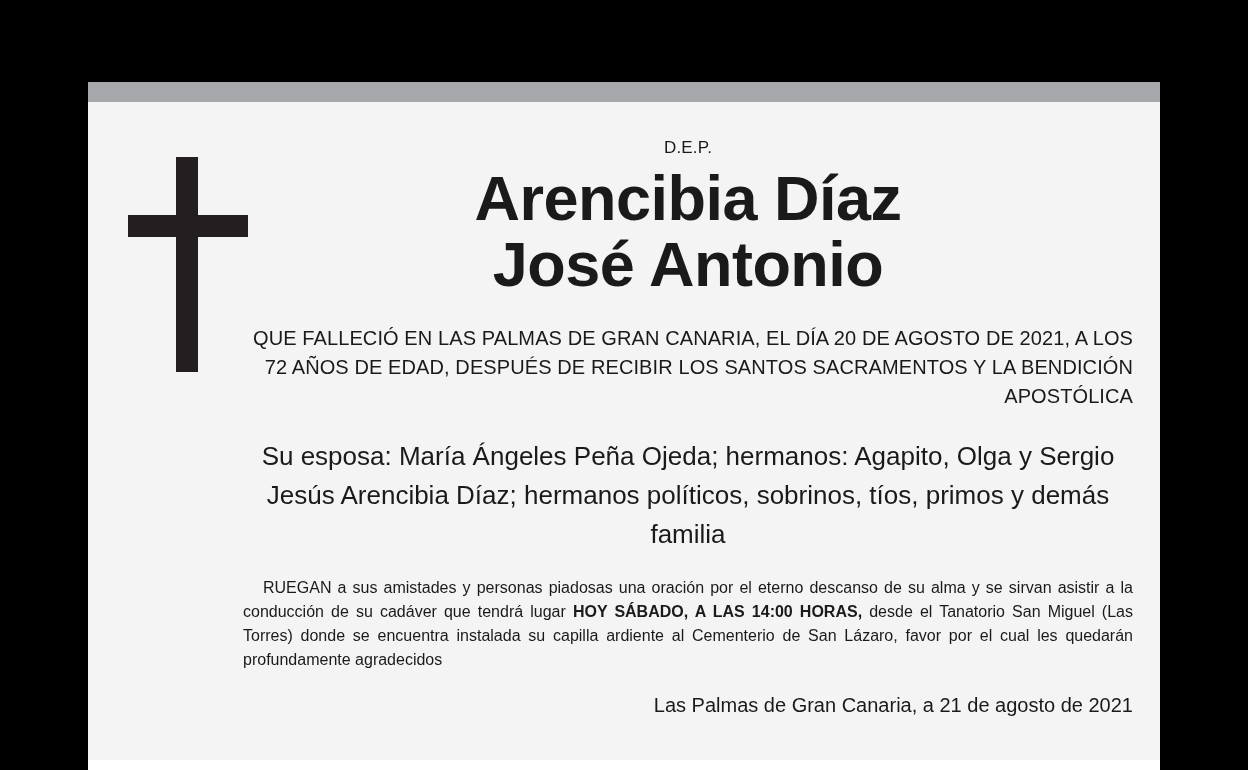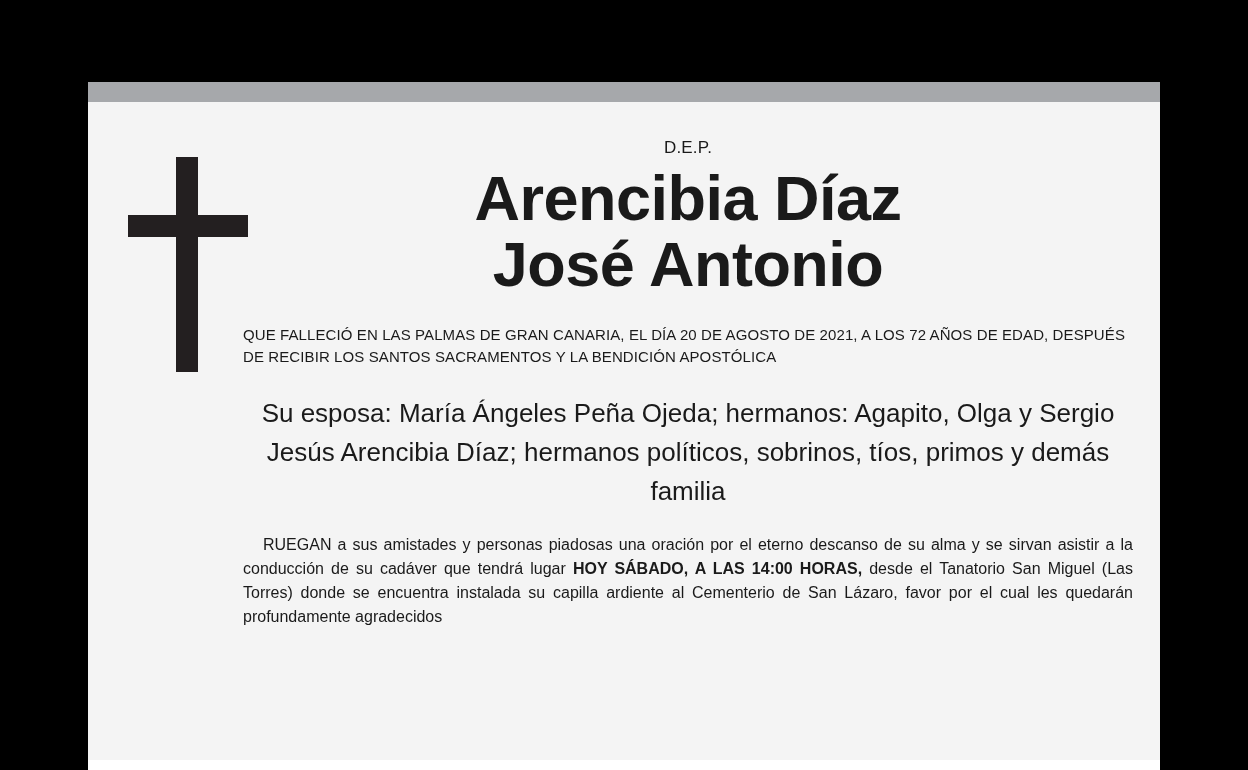--- a/index.html
+++ b/index.html
@@ -84,22 +84,22 @@
   }
   .deceased-name {
     text-align: center;
     font-size: 63px;
     font-weight: bold;
     line-height: 1.06;
     letter-spacing: -0.5px;
     margin: 4px 0 0 0;
   }
   .death-details {
-    text-align: left;
-    font-size: 15px;
+    text-align: right;
+    font-size: 20px;
     line-height: 1.45;
     margin-top: 26px;
     letter-spacing: 0.1px;
   }
   .family {
     text-align: center;
     font-size: 26px;
     line-height: 1.5;
     margin-top: 26px;
   }
@@ -141,16 +141,17 @@
       </div>
 
       <div class="death-details">QUE FALLECIÓ EN LAS PALMAS DE GRAN CANARIA, EL DÍA 20 DE AGOSTO DE 2021, A LOS 72 AÑOS DE EDAD, DESPUÉS DE RECIBIR LOS SANTOS SACRAMENTOS Y LA BENDICIÓN APOSTÓLICA</div>
 
       <div class="family">Su esposa: María Ángeles Peña Ojeda; hermanos: Agapito, Olga y Sergio Jesús Arencibia Díaz; hermanos políticos, sobrinos, tíos, primos y demás familia</div>
 
       <div class="request">
         <span>RUEGAN a sus amistades y personas piadosas una oración por el eterno descanso de su alma y se sirvan asistir a la conducción de su cadáver que tendrá lugar </span><b>HOY SÁBADO, A LAS 14:00 HORAS,</b><span> desde el Tanatorio San Miguel (Las Torres) donde se encuentra instalada su capilla ardiente al Cementerio de San Lázaro, favor por el cual les quedarán profundamente agradecidos</span>
       </div>
 
+      <div class="place-date">Las Palmas de Gran Canaria, a 21 de agosto de 2021</div>
     </div>
 
   </div>
 </div>
 
 </body></html>

